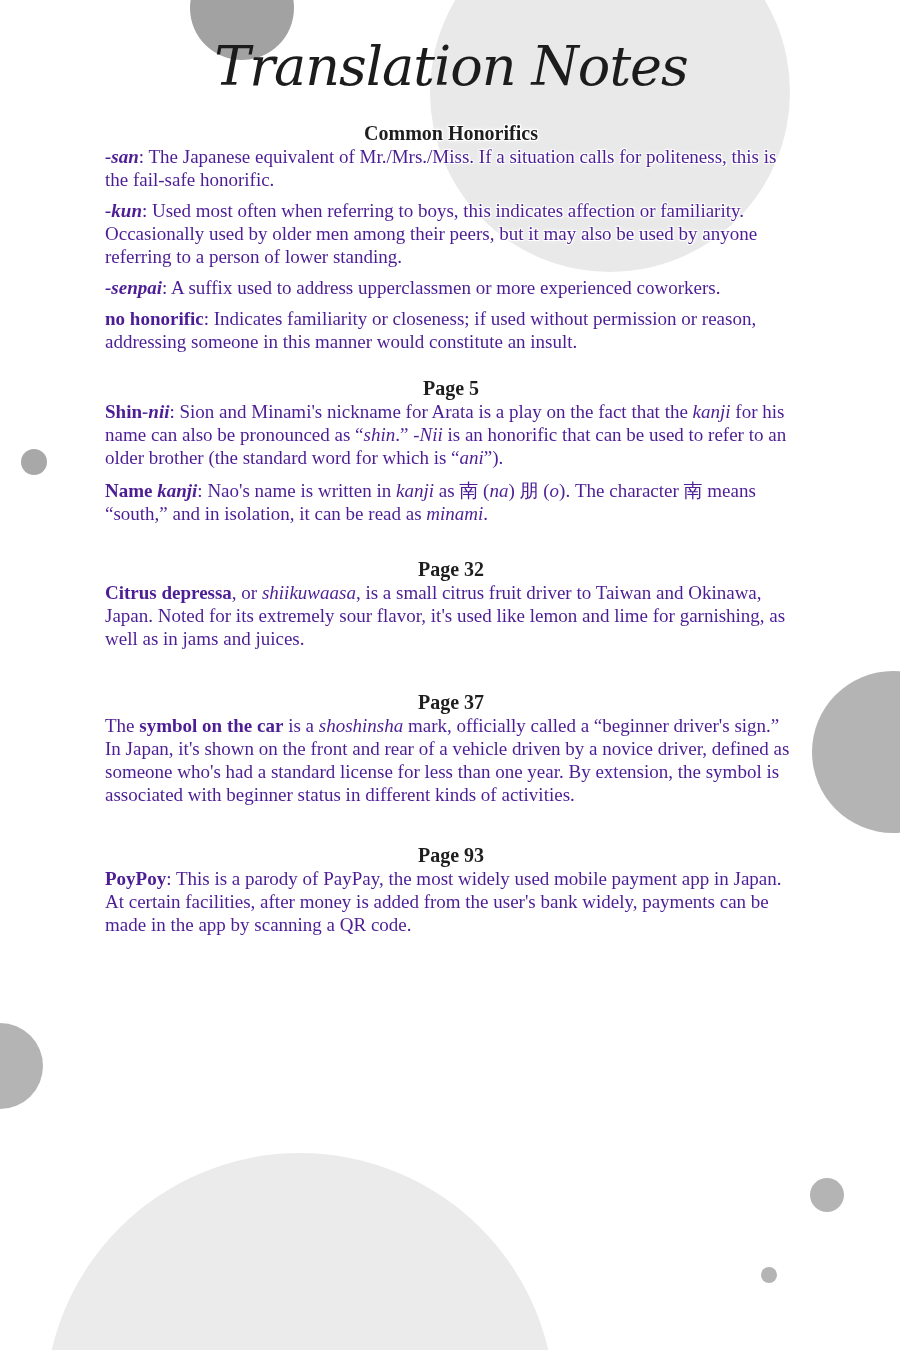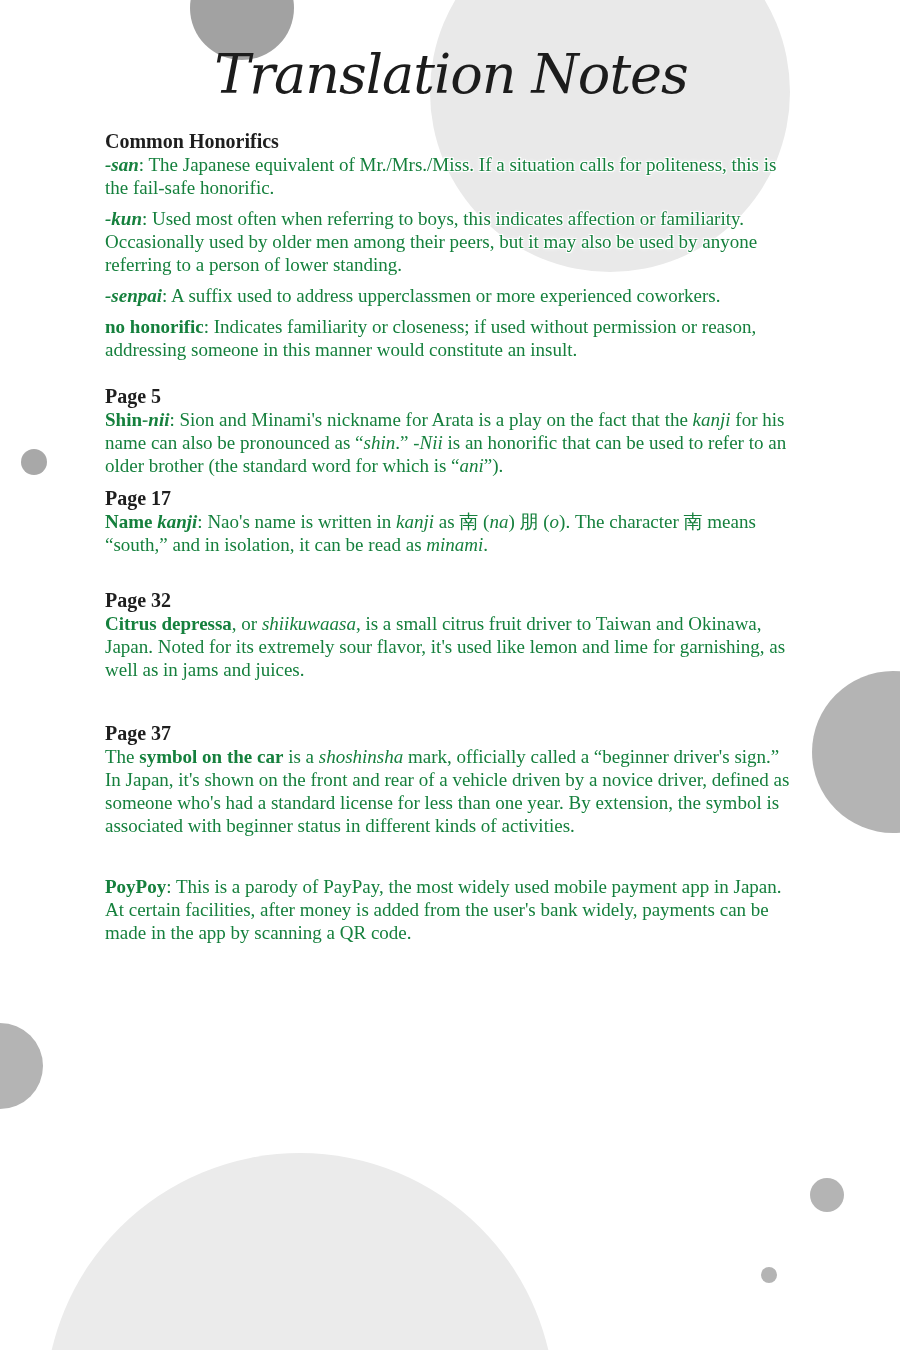--- a/index.html
+++ b/index.html
@@ -7,43 +7,43 @@
     position:relative;
     width:900px; height:1350px;
     background:#ffffff;
     overflow:hidden;
     font-family:"Liberation Serif", serif;
     color:#262626;
   }
   .decor { position:absolute; inset:0; z-index:0; }
   .decor .circle { position:absolute; border-radius:50%; }
   .content {
-    position:absolute; left:105px; top:12px; width:692px; z-index:1;
+    position:absolute; left:105px; top:4px; width:692px; z-index:1;
   }
   .title {
     margin:0; padding-top:24px;
     font-family:"DejaVu Serif", serif;
     font-style:italic; font-weight:400;
     font-size:54px; line-height:78px;
     text-align:center; letter-spacing:-1px;
     color:#1c1c1c;
   }
   .halo {
     text-shadow:
       -1px -1px 0 #fff, 1px -1px 0 #fff,
       -1px  1px 0 #fff, 1px  1px 0 #fff,
        0 0 4px #fff, 0 0 6px #fff;
   }
   .section h2 {
     margin:0; font-size:20px; line-height:22px;
-    font-weight:700; text-align:left; color:#1e1e1e;
+    font-weight:700; text-align:center; color:#1e1e1e;
   }
   .section p {
     margin:8px 0 0; font-size:19px; line-height:23px;
-    text-align:left; color:#15803d;
+    text-align:left; color:#4c1d95;
   }
   .section p:first-of-type { margin-top:1px; }
   #sections .section:nth-child(1) h2 { margin-top:16px; }
   #sections .section:nth-child(2) { margin-top:24px; }
   #sections .section:nth-child(3) { margin-top:10px; }
   #sections .section:nth-child(4) { margin-top:33px; }
   #sections .section:nth-child(5) { margin-top:41px; }
   #sections .section:nth-child(6) { margin-top:38px; }
   .b  { font-weight:700; }
   .i  { font-style:italic; }
@@ -71,29 +71,29 @@
           <p class="halo"><span class="bi">-san</span><span>: The Japanese equivalent of Mr./Mrs./Miss. If a situation calls for politeness, this is the fail-safe honorific.</span></p>
           <p class="halo"><span class="bi">-kun</span><span>: Used most often when referring to boys, this indicates affection or familiarity. Occasionally used by older men among their peers, but it may also be used by anyone referring to a person of lower standing.</span></p>
           <p class="halo"><span class="bi">-senpai</span><span>: A suffix used to address upperclassmen or more experienced coworkers.</span></p>
           <p class="halo"><span class="b">no honorific</span><span>: Indicates familiarity or closeness; if used without permission or reason, addressing someone in this manner would constitute an insult.</span></p>
         </section>
         <section class="section">
           <h2 class="halo">Page 5</h2>
           <p class="halo"><span class="b">Shin-</span><span class="bi">nii</span><span>: Sion and Minami's nickname for Arata is a play on the fact that the </span><span class="i">kanji</span><span> for his name can also be pronounced as “</span><span class="i">shin</span><span>.” -</span><span class="i">Nii</span><span> is an honorific that can be used to refer to an older brother (the standard word for which is “</span><span class="i">ani</span><span>”).</span></p>
         </section>
         <section class="section">
-          <h2 class="halo">Page 17</h2>
           <p class="halo"><span class="b">Name </span><span class="bi">kanji</span><span>: Nao's name is written in </span><span class="i">kanji</span><span> as 南 (</span><span class="i">na</span><span>) 朋 (</span><span class="i">o</span><span>). The character 南 means “south,” and in isolation, it can be read as </span><span class="i">minami</span><span>.</span></p>
         </section>
         <section class="section">
           <h2 class="halo">Page 32</h2>
           <p class="halo"><span class="b">Citrus depressa</span><span>, or </span><span class="i">shiikuwaasa</span><span>, is a small citrus fruit driver to Taiwan and Okinawa, Japan. Noted for its extremely sour flavor, it's used like lemon and lime for garnishing, as well as in jams and juices.</span></p>
         </section>
         <section class="section">
           <h2 class="halo">Page 37</h2>
           <p class="halo"><span>The </span><span class="b">symbol on the car</span><span> is a </span><span class="i">shoshinsha</span><span> mark, officially called a “beginner driver's sign.” In Japan, it's shown on the front and rear of a vehicle driven by a novice driver, defined as someone who's had a standard license for less than one year. By extension, the symbol is associated with beginner status in different kinds of activities.</span></p>
         </section>
         <section class="section">
+          <h2 class="halo">Page 93</h2>
           <p class="halo"><span class="b">PoyPoy</span><span>: This is a parody of PayPay, the most widely used mobile payment app in Japan. At certain facilities, after money is added from the user's bank widely, payments can be made in the app by scanning a QR code.</span></p>
         </section>
       </div>
   </div>
 </div>
 
 </body></html>

